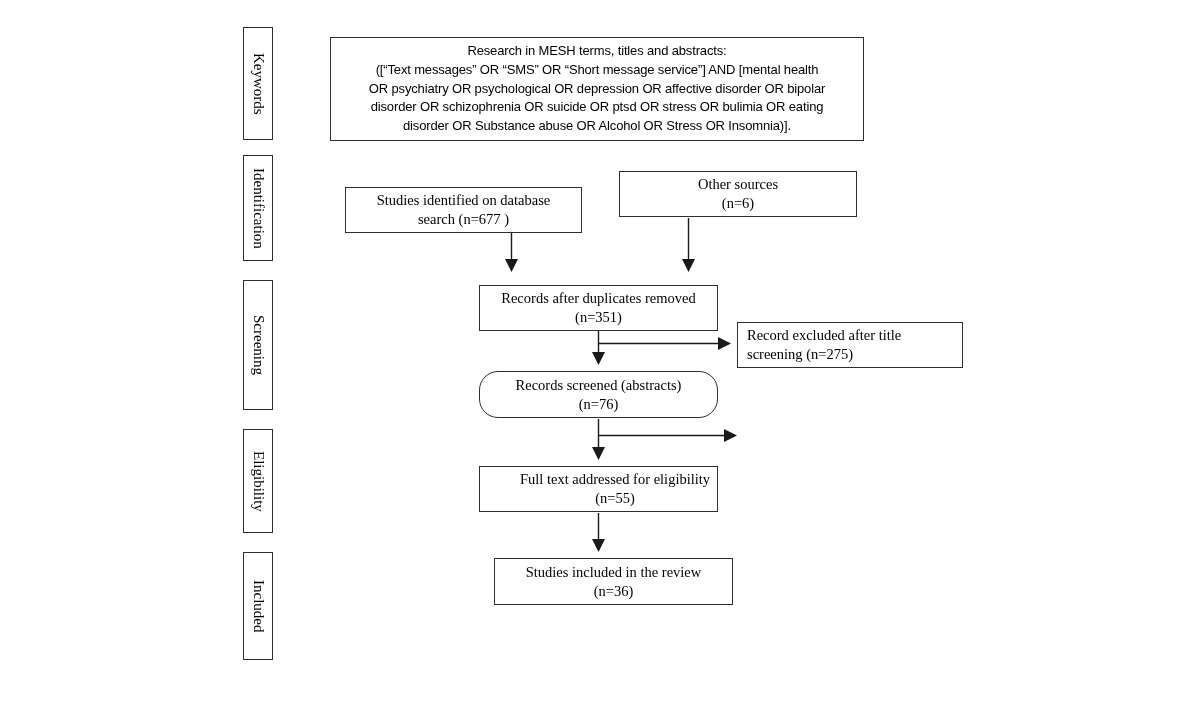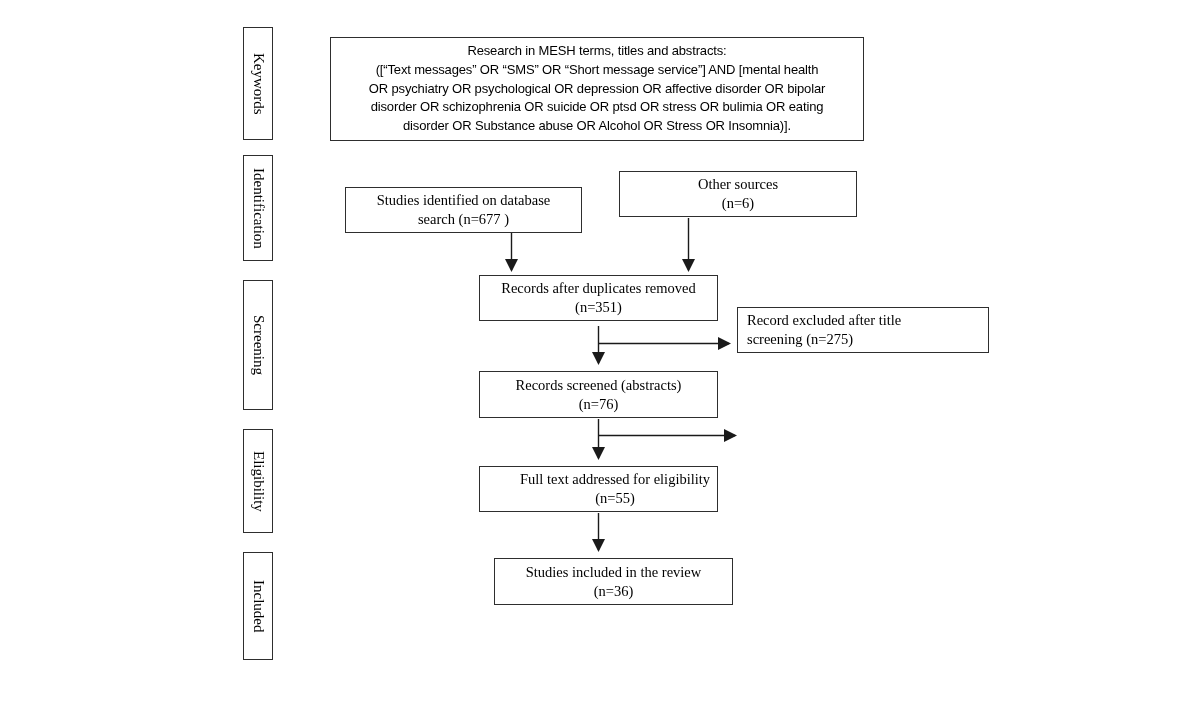--- a/index.html
+++ b/index.html
@@ -110,29 +110,29 @@
 
   <div class="box" style="left:345px; top:171px; width:237px; height:46px;margin-top:16px;">
     <span class="txt">Studies identified on database
 search (n=677 )</span>
   </div>
   <div class="box" style="left:619px; top:171px; width:238px; height:46px;">
     <span class="txt">Other sources
 (n=6)</span>
   </div>
 
-  <div class="box" style="left:479px; top:275px; width:239px; height:46px;">
+  <div class="box" style="left:479px; top:285px; width:239px; height:46px;">
     <span class="txt">Records after duplicates removed
 (n=351)</span>
   </div>
-  <div class="box align-left" style="left:737px; top:307px; width:252px; height:46px;">
+  <div class="box align-left" style="left:737px; top:322px; width:226px; height:46px;">
     <span class="txt">Record excluded after title
 screening (n=275)</span>
   </div>
-  <div class="box" style="left:479px; top:371px; width:239px; height:47px;">
+  <div class="box" style="left:479px; top:371px; width:239px; height:47px;border-radius:19px;">
     <span class="txt">Records screened (abstracts)
 (n=76)</span>
   </div>
 
   <div class="box" style="left:479px; top:466px; width:239px; height:46px;padding-left:33px;">
     <span class="txt">Full text addressed for eligibility
 (n=55)</span>
   </div>
 
   <div class="box" style="left:494px; top:558px; width:239px; height:47px;">

